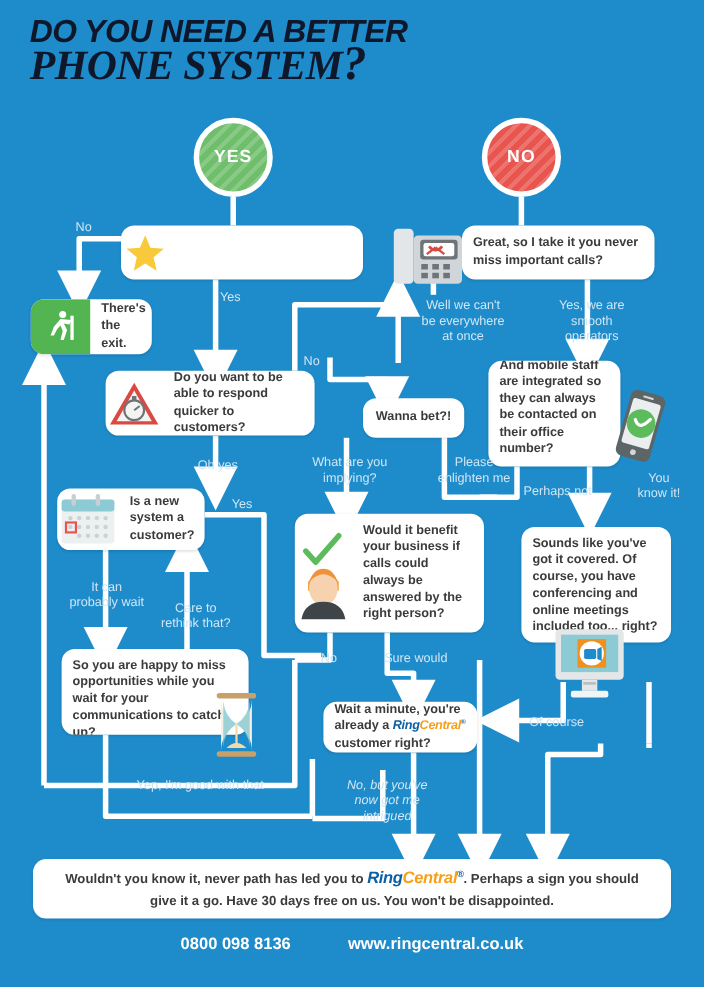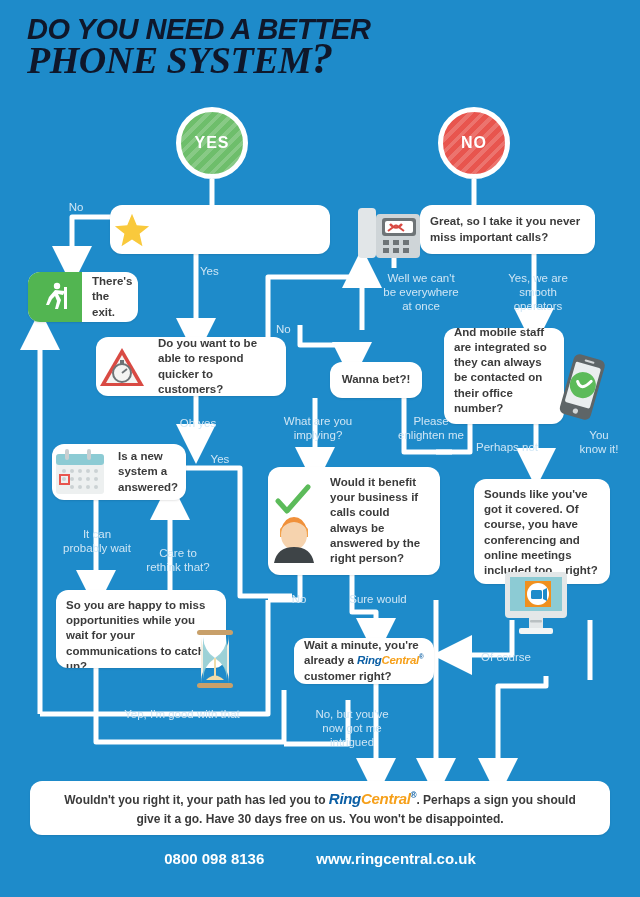--- a/index.html
+++ b/index.html
@@ -269,21 +269,21 @@
             <circle cx="35" cy="33" r="2"></circle>
             <circle cx="43" cy="33" r="2"></circle>
           <circle cx="19" cy="41" r="2"></circle>
             <circle cx="27" cy="41" r="2"></circle>
             <circle cx="35" cy="41" r="2"></circle>
             <circle cx="43" cy="41" r="2"></circle>
         </g>
         <rect x="7" y="29" width="9" height="9" fill="none" stroke="#E8554E" stroke-width="2"></rect>
       </svg>
     </span>
-    <span class="txt">Is a new system a answered?</span>
+    <span class="txt">Is a new system a customer?</span>
   </div>
 
   <div class="box" style="left:268px;top:467px;width:172px;height:108px;align-items:flex-start;">
     <span class="ico" style="width:52px;padding-top:10px;">
       <svg width="52" height="88" viewBox="0 0 52 88">
         <path d="M10,24 L19,34 L40,10" stroke="#5CBB5A" stroke-width="5" fill="none" stroke-linecap="round" stroke-linejoin="round"></path>
         <path d="M12,52 q14,-18 28,0 l0,8 l-28,0 Z" fill="#F3A24B"></path>
         <ellipse cx="26" cy="58" rx="13" ry="15" fill="#F6D3AE"></ellipse>
         <path d="M13,52 q13,-14 26,0 q-4,-12 -13,-12 q-9,0 -13,12 Z" fill="#F0913B"></path>
         <path d="M6,86 q3,-16 20,-16 q17,0 20,16 Z" fill="#3E4447"></path>
@@ -350,27 +350,27 @@
 know it!</div>
   <div class="lbl" style="left:200px;top:452px;width:40px;">Yes</div>
   <div class="lbl" style="left:42px;top:527px;width:110px;">It can
 probably wait</div>
   <div class="lbl" style="left:132px;top:546px;width:92px;">Care to
 rethink that?</div>
   <div class="lbl" style="left:284px;top:592px;width:30px;">No</div>
   <div class="lbl" style="left:334px;top:592px;width:88px;">Sure would</div>
   <div class="lbl" style="left:468px;top:650px;width:76px;">Of course</div>
   <div class="lbl" style="left:92px;top:707px;width:180px;">Yep, I'm good with that</div>
-  <div class="lbl" style="left:296px;top:707px;width:112px;">No, but you've
+  <div class="lbl" style="left:296px;top:707px;width:112px;font-style:italic;">No, but you've
 now got me
 intrigued</div>
 
   <div class="banner">
     <span style="padding:0 26px;">
-      <span>Wouldn't you right it, your path has led you to </span><span class="rc" style="font-size:15px;"><span class="ring">Ring</span><span class="central">Central</span><span class="tm">®</span></span><span>. Perhaps a sign you should give it a go. Have 30 days free on us. You won't be disappointed.</span>
+      <span>Wouldn't you know it, never path has led you to </span><span class="rc" style="font-size:15px;"><span class="ring">Ring</span><span class="central">Central</span><span class="tm">®</span></span><span>. Perhaps a sign you should give it a go. Have 30 days free on us. You won't be disappointed.</span>
     </span>
   </div>
 
   <div class="footer">
     <span>0800 098 8136</span>
     <span>www.ringcentral.co.uk</span>
   </div>
 
 </div>
 

